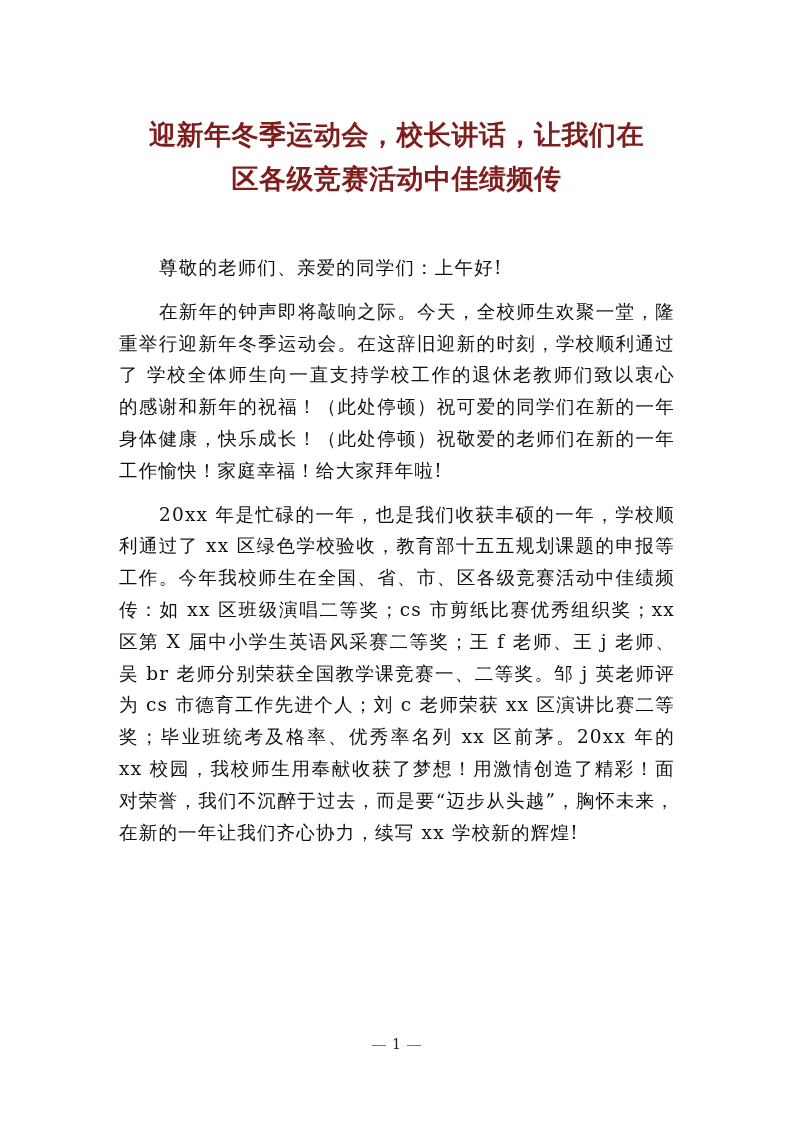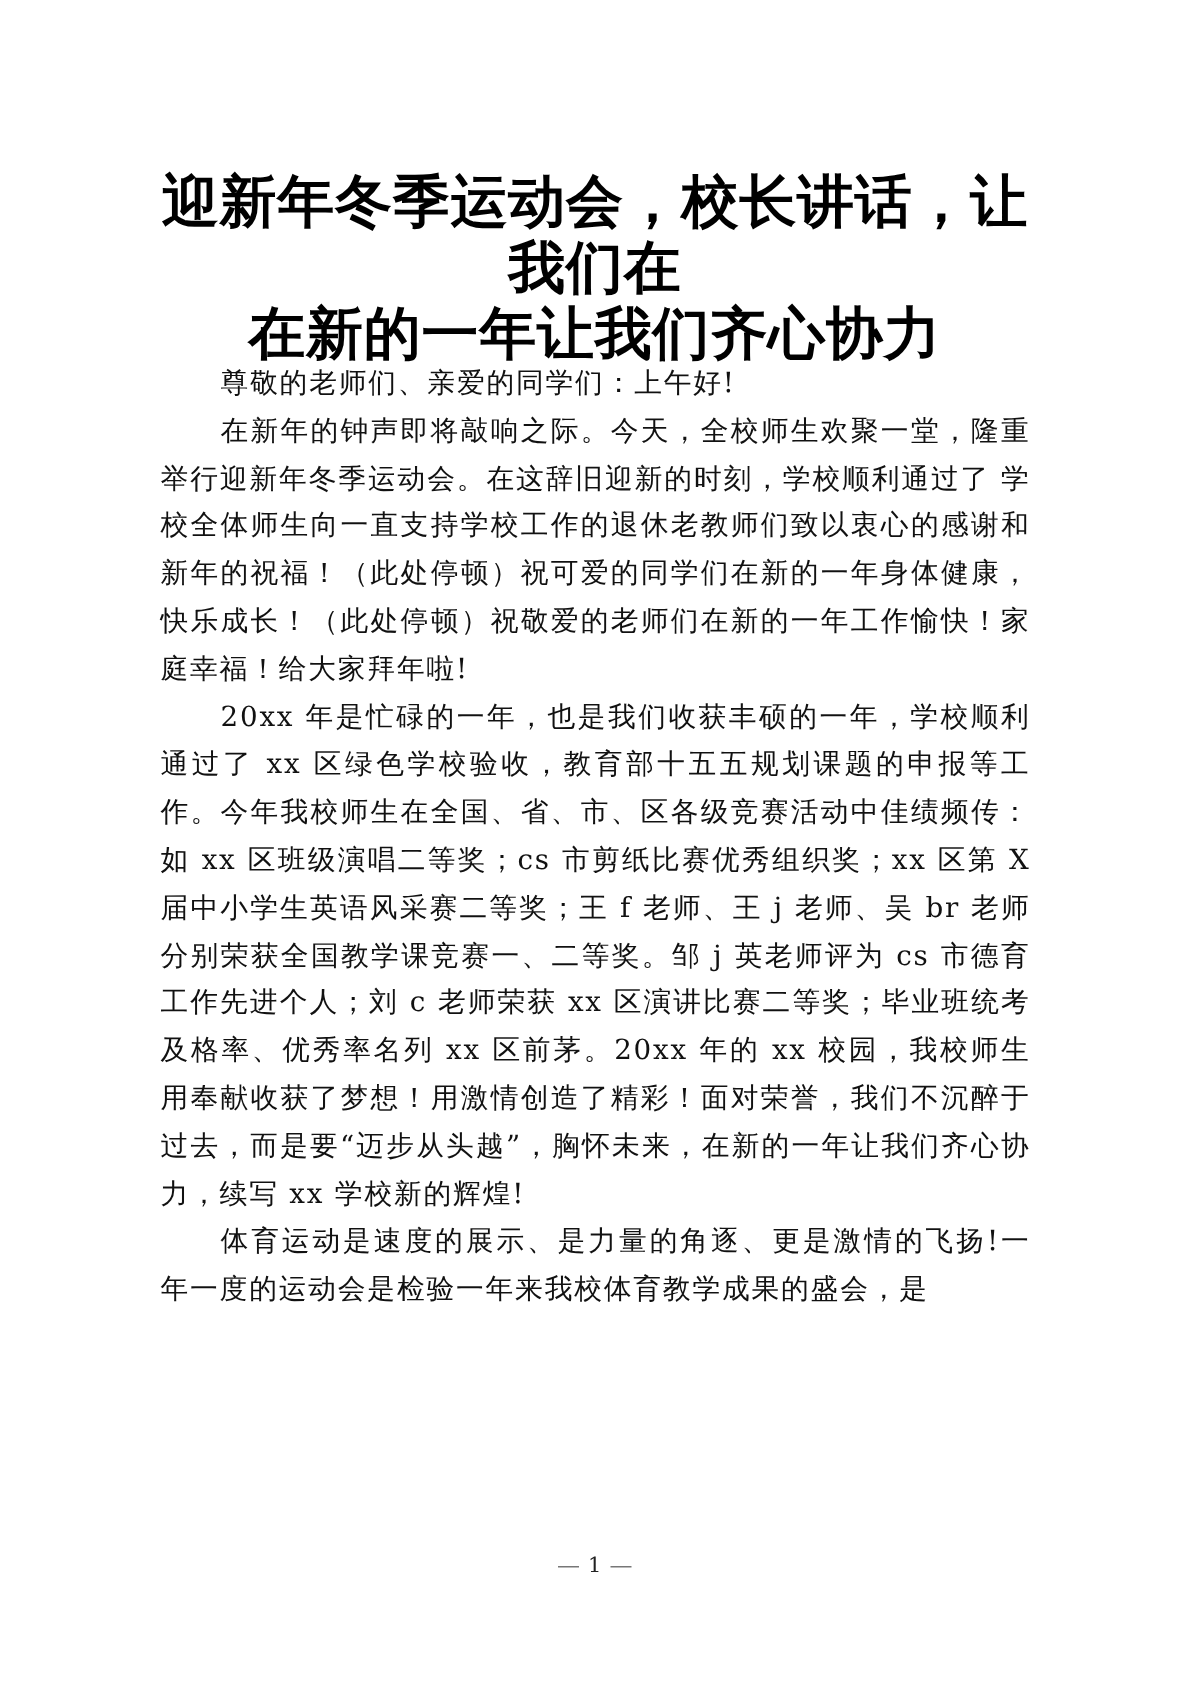--- a/index.html
+++ b/index.html
@@ -1,39 +1,38 @@
 <!DOCTYPE html>
 <html><head>
 <meta charset="utf-8">
 <style>
   html, body { margin:0; padding:0; background:#ffffff; }
   body { width:793px; height:1122px; position:relative; overflow:hidden;
          font-family:"DejaVu Serif","Liberation Serif",serif; color:#111; }
   .title { position:absolute; left:100px; width:593px; top:113px;
            text-align:center; font-family:Liberation Serif, serif;
-           font-weight:bold; font-size:38px; line-height:44px; letter-spacing:0.5px; color:#000000; }
+           font-weight:bold; font-size:27px; line-height:44px; letter-spacing:0.5px; color:#7f1d1d; }
   .body { position:absolute; left:107px; width:580px; top:240px; }
   .para { font-size:18.5px; line-height:31.8px; text-align:justify; text-align-last:left;
-          margin:0; letter-spacing:1.2px; }
+          margin:12px; letter-spacing:1.2px; }
   .indent { text-indent:40px; }
   .footer { position:absolute; top:1036px; left:0; width:793px; text-align:center;
             font-size:14px; color:#222; }
   .footer .dash { display:inline-block; width:14px; height:1px; background:#777;
                   vertical-align:middle; margin:0 6px; }
 </style>
 </head>
 <body>
 
 <div class="title">
   <div>迎新年冬季运动会，校长讲话，让我们在</div>
-  <div>在新的一年让我们齐心协力</div>
+  <div>区各级竞赛活动中佳绩频传</div>
 </div>
 
 <div class="body">
   <p class="para indent">尊敬的老师们、亲爱的同学们：上午好!</p>
   <p class="para indent">在新年的钟声即将敲响之际。今天，全校师生欢聚一堂，隆重举行迎新年冬季运动会。在这辞旧迎新的时刻，学校顺利通过了 学校全体师生向一直支持学校工作的退休老教师们致以衷心的感谢和新年的祝福！（此处停顿）祝可爱的同学们在新的一年身体健康，快乐成长！（此处停顿）祝敬爱的老师们在新的一年工作愉快！家庭幸福！给大家拜年啦!</p>
   <p class="para indent">20xx 年是忙碌的一年，也是我们收获丰硕的一年，学校顺利通过了 xx 区绿色学校验收，教育部十五五规划课题的申报等工作。今年我校师生在全国、省、市、区各级竞赛活动中佳绩频传：如 xx 区班级演唱二等奖；cs 市剪纸比赛优秀组织奖；xx 区第 X 届中小学生英语风采赛二等奖；王 f 老师、王 j 老师、吴 br 老师分别荣获全国教学课竞赛一、二等奖。邹 j 英老师评为 cs 市德育工作先进个人；刘 c 老师荣获 xx 区演讲比赛二等奖；毕业班统考及格率、优秀率名列 xx 区前茅。20xx 年的 xx 校园，我校师生用奉献收获了梦想！用激情创造了精彩！面对荣誉，我们不沉醉于过去，而是要“迈步从头越”，胸怀未来，在新的一年让我们齐心协力，续写 xx 学校新的辉煌!</p>
-  <p class="para indent">体育运动是速度的展示、是力量的角逐、更是激情的飞扬!一年一度的运动会是检验一年来我校体育教学成果的盛会，是</p>
 </div>
 
 <div class="footer">
   <span class="dash"></span><span>1</span><span class="dash"></span>
 </div>
 
 </body></html>

